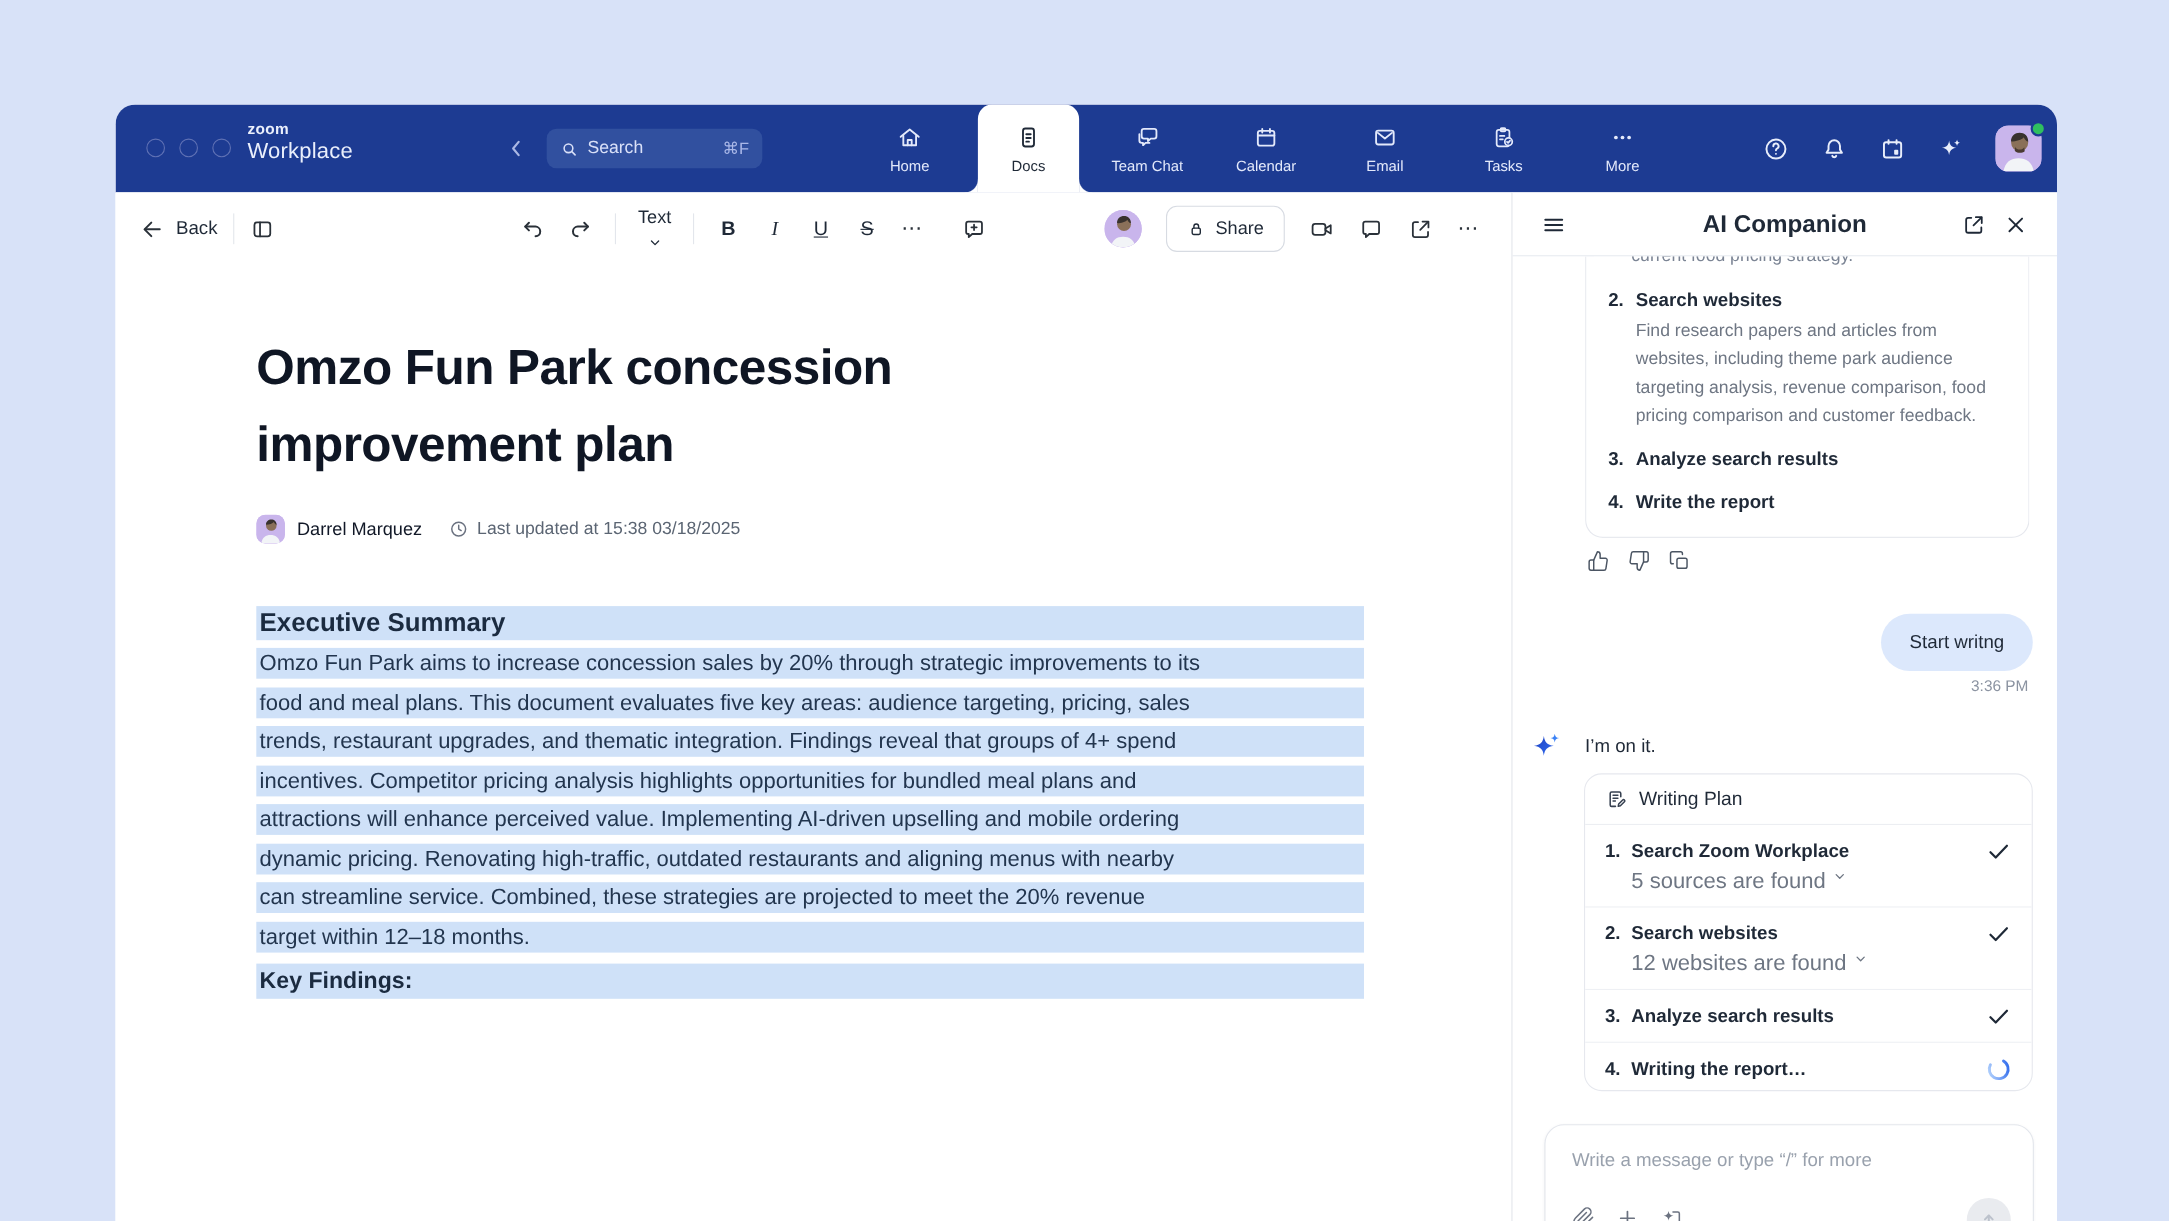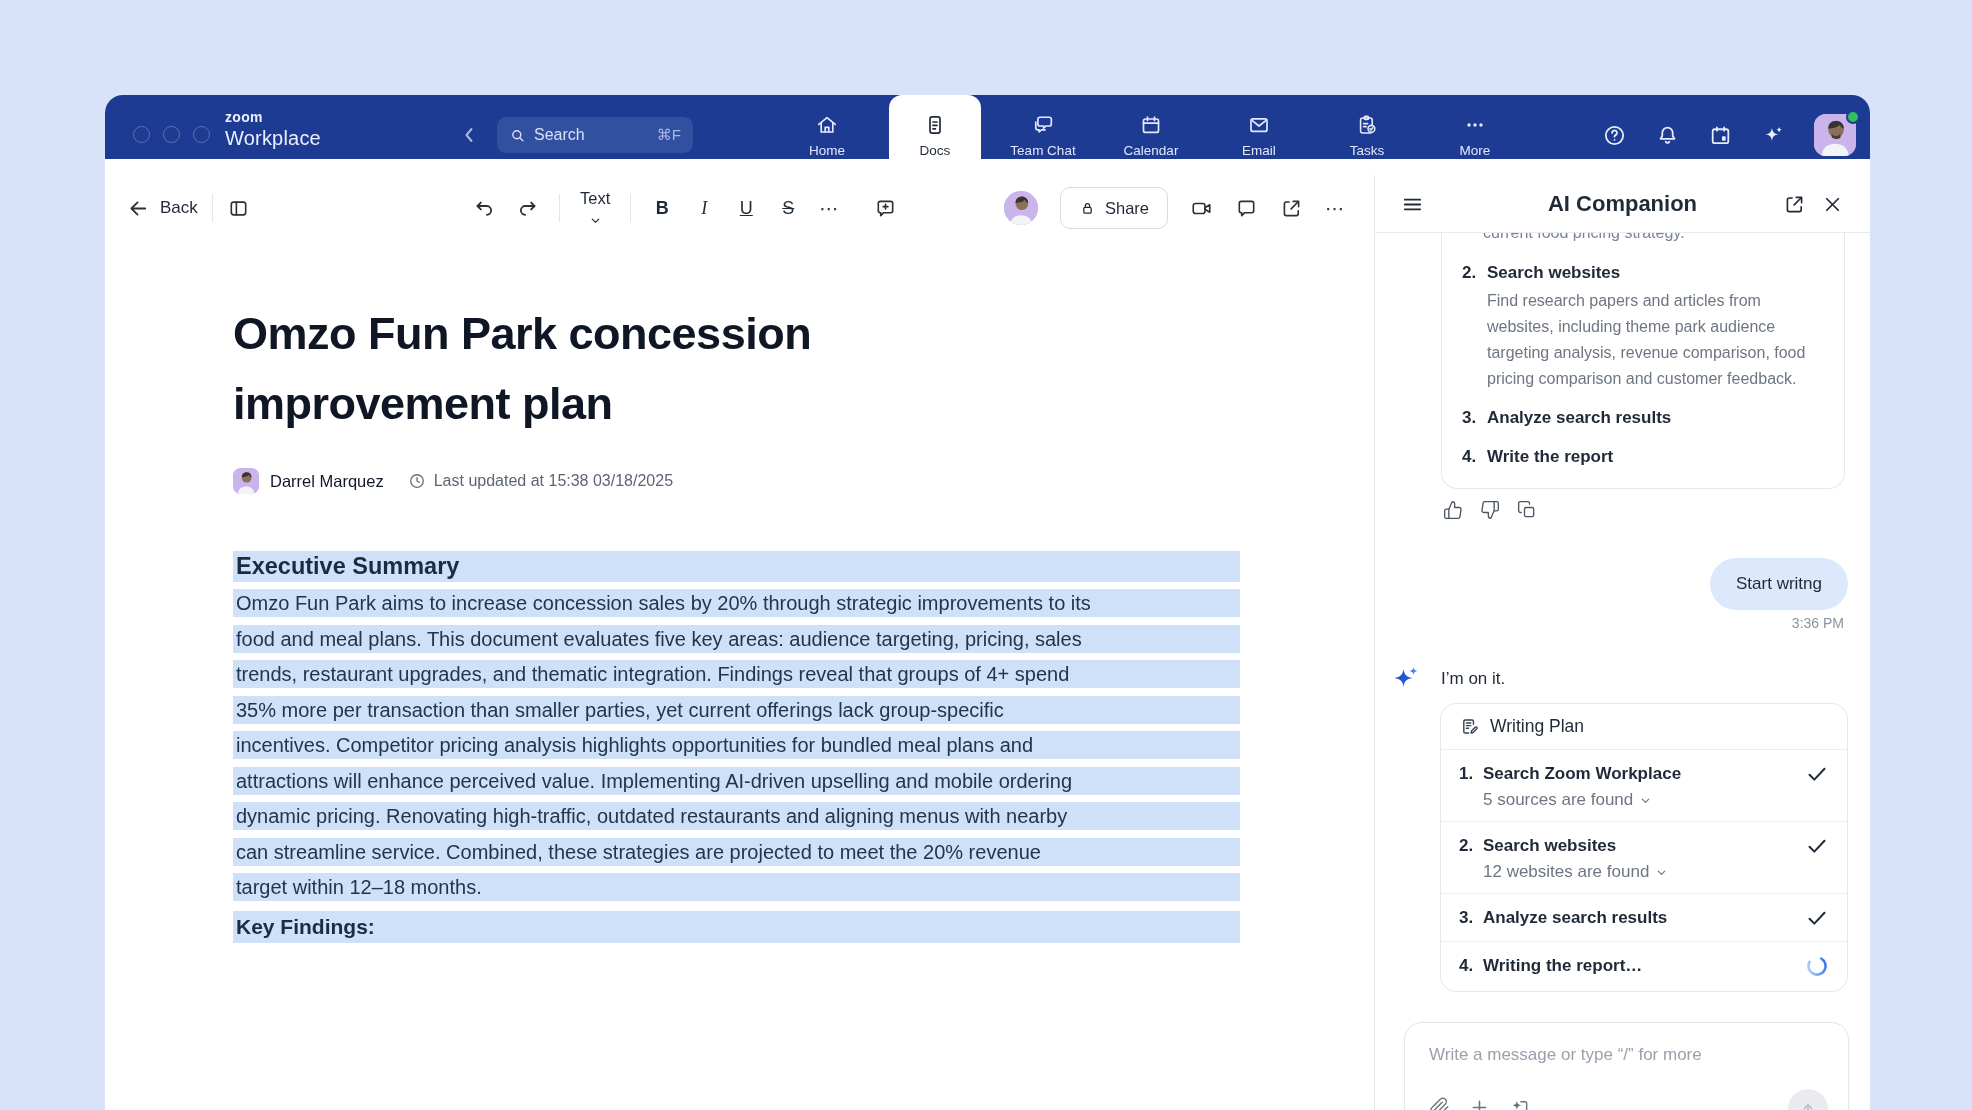--- a/index.html
+++ b/index.html
@@ -10,21 +10,21 @@
     position:relative;
     overflow:hidden;
     color:#1f2937;
   }
   svg { display:block; }
   .window {
     position:absolute; left:105px; top:95px; width:1765px; height:1015px;
     background:#fff; border-radius:18px 18px 0 0; overflow:hidden;
   }
   
-  .topbar { position:absolute; left:0; top:0; right:0; height:64px; background:#1d3b92; }
+  .topbar { position:absolute; left:0; top:0; right:0; height:80px; background:#1d3b92; }
   .traffic { position:absolute; left:28px; top:31px; display:flex; gap:13px; }
   .traffic span { width:17px; height:17px; border-radius:50%; border:1.6px solid #5f71b4; }
   .logo { position:absolute; left:120px; top:15px; color:#eaeffc; line-height:1; }
   .logo .l1 { font-size:14px; font-weight:700; letter-spacing:.3px; }
   .logo .l2 { font-size:20px; font-weight:400; margin-top:4px; letter-spacing:.2px; }
   .navarrow { position:absolute; top:28px; width:24px; height:24px; color:#aab7e4; }
   .histbtn { position:absolute; top:27px; width:26px; height:26px; color:#dbe2f8; }
   .searchpill {
     position:absolute; left:392px; top:22px; width:196px; height:36px;
     background:#31509f; border-radius:9px; display:flex; align-items:center;
@@ -118,22 +118,22 @@
     border:1px solid #e6e8ee; border-radius:16px; overflow:hidden; background:#fff; }
   .plan-head { height:46px; display:flex; align-items:center; gap:10px; padding:0 18px;
     border-bottom:1px solid #eceef2; font-size:17.5px; color:#1f2937; }
   .plan-head .wp-ic { width:21px; height:21px; color:#374151; }
   .step { padding:12px 18px 11px; }
   .step + .step { border-top:1px solid #eef0f4; }
   .step-top { display:flex; align-items:center; }
   .step-num { width:24px; flex:none; font-size:17px; font-weight:700; color:#1f2937; }
   .step-title { flex:1; font-size:17px; font-weight:700; color:#1f2937; }
   .step-state { width:24px; height:24px; flex:none; color:#1f2937; }
-  .step-sub { margin-left:24px; margin-top:4px; font-size:17px; color:#6e7683;
-    display:flex; align-items:center; gap:6px; }
+  .step-sub { margin-left:24px; margin-top:4px; font-size:20px; color:#6e7683;
+    display:flex; gap:6px; }
   .step-sub:empty { display:none; }
   .chev { width:13px; height:13px; color:#6e7683; }
   .composer { position:absolute; left:29px; top:847px; width:445px; height:160px;
     border:1px solid #e3e6ec; border-radius:18px; background:#fff;
     box-shadow:0 1px 3px rgba(20,30,60,.05); }
   .composer-ph { padding:22px 24px 0; font-size:17px; color:#99a1ad; }
   .composer-icons { position:absolute; left:24px; top:74px; display:flex; gap:19px; color:#6b7280; }
   .c-ic { width:21px; height:21px; }
   .send-btn { position:absolute; right:20px; top:66px; width:40px; height:40px; border-radius:50%;
     background:#e9ebef; color:#bcc2cc; display:flex; align-items:center; justify-content:center; }
@@ -393,21 +393,20 @@
                 </svg>
             </span>
             <span class="updated">Last updated at 15:38 03/18/2025</span>
           </div>
 
           <div class="hl h-exec">Executive Summary</div>
           <div style="margin-top:7px;">
             <div class="hl pline">Omzo Fun Park aims to increase concession sales by 20% through strategic improvements to its</div>
             <div class="hl pline">food and meal plans. This document evaluates five key areas: audience targeting, pricing, sales</div>
             <div class="hl pline">trends, restaurant upgrades, and thematic integration. Findings reveal that groups of 4+ spend</div>
-            <div class="hl pline">35% more per transaction than smaller parties, yet current offerings lack group-specific</div>
             <div class="hl pline">incentives. Competitor pricing analysis highlights opportunities for bundled meal plans and</div>
             <div class="hl pline">attractions will enhance perceived value. Implementing AI-driven upselling and mobile ordering</div>
             <div class="hl pline">dynamic pricing. Renovating high-traffic, outdated restaurants and aligning menus with nearby</div>
             <div class="hl pline">can streamline service. Combined, these strategies are projected to meet the 20% revenue</div>
             <div class="hl pline">target within 12–18 months.</div>
           </div>
 
           <div class="hl h-key">Key Findings:</div>
         </div>
       </div>

